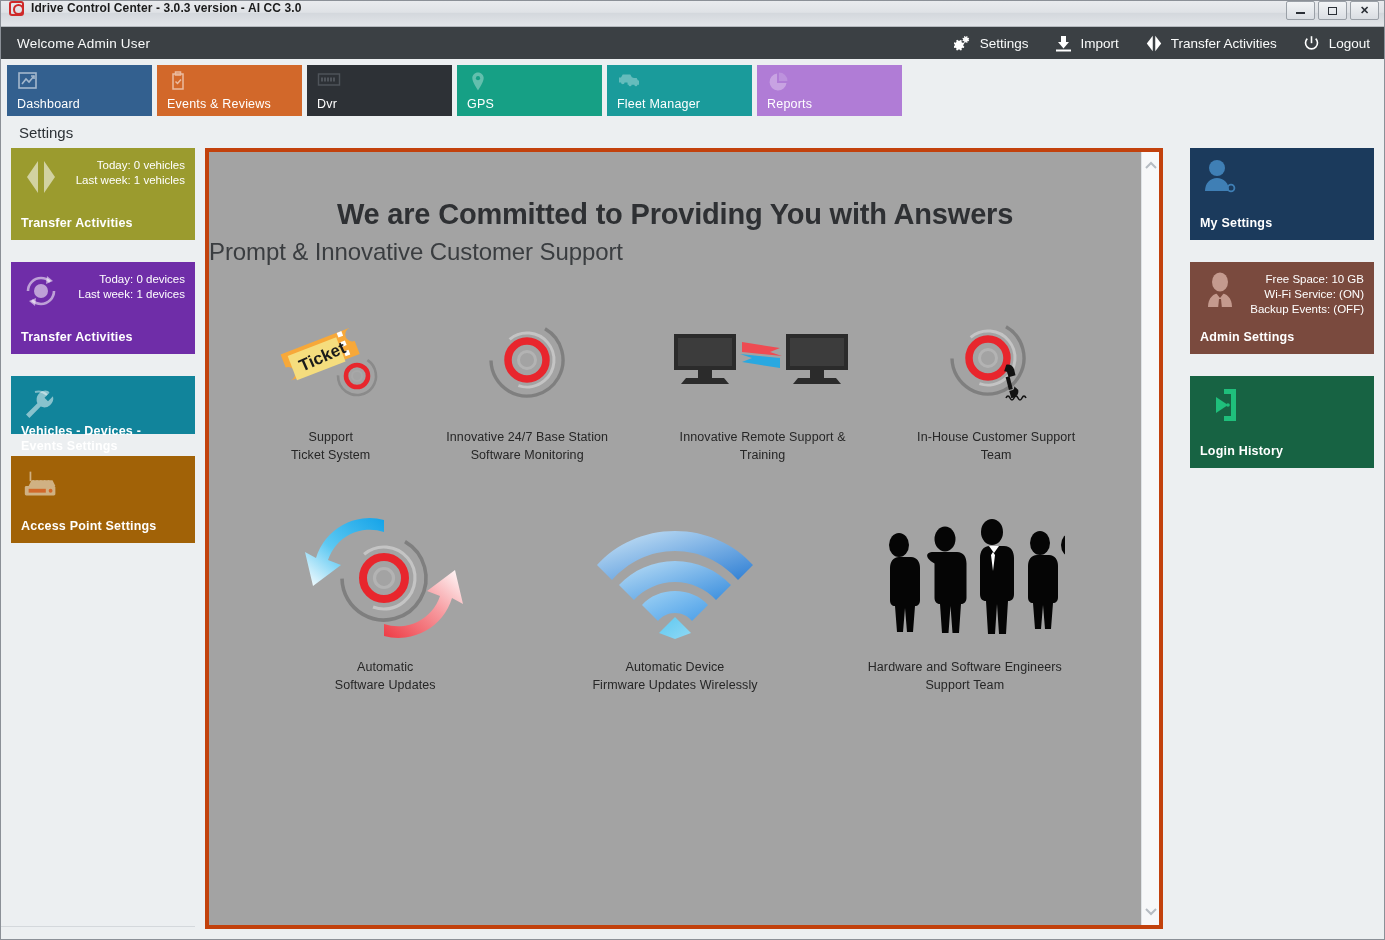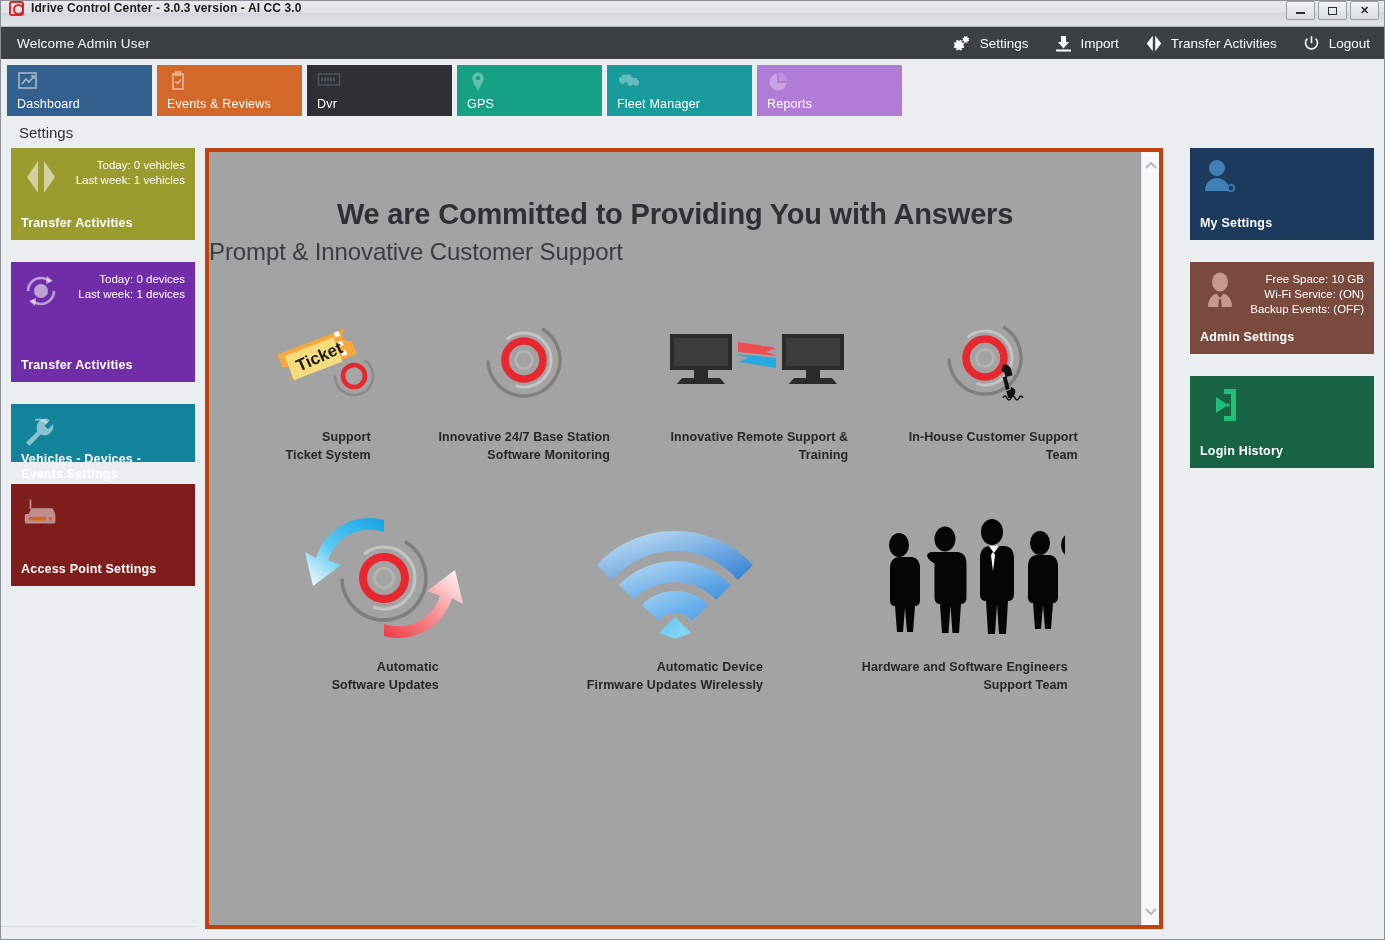--- a/index.html
+++ b/index.html
@@ -123,22 +123,22 @@
     display: flex; align-items: flex-end;
     margin-top: 50px; padding: 0 36px;
   }
   .feature {
     display: flex; flex-direction: column; align-items: center;
     text-align: center;
   }
   .f-art { height: 104px; display: flex; align-items: center; justify-content: center; }
   .f-art.tall { height: 128px; }
   .f-cap {
-    margin-top: 16px; font-size: 12.5px; font-weight: 700; color: #262626;
-    line-height: 18px; letter-spacing: .1px; text-align: right;
+    margin-top: 16px; font-size: 12.5px; font-weight: 400; color: #262626;
+    line-height: 18px; letter-spacing: .1px;
   }
 
   
   .vscroll {
     flex: 0 0 18px; width: 18px; background: #f7f8f9;
     border-left: 1px solid #dfe3e6;
     display: flex; flex-direction: column; justify-content: space-between;
     align-items: center; padding: 6px 0;
   }
   .vs-arrow { width: 14px; height: 14px; display:flex; align-items:center; justify-content:center; cursor: pointer; }
@@ -327,21 +327,21 @@
               </svg>
           </span>
           <div class="tile-stats">
             <div>Today: 0 vehicles</div>
             <div>Last week: 1 vehicles</div>
           </div>
         </div>
         <div class="tile-label">Transfer Activities</div>
       </div>
 
-      <div class="tile" style="background:#6f2da8;height:120px">
+      <div class="tile" style="background:#6f2da8;height:92px">
         <div class="tile-top">
           <span class="tile-ico">
             <svg width="40" height="38" viewBox="0 0 40 38">
                 <g fill="none" stroke="#ffffff" stroke-width="2.6" opacity=".55">
                   <path d="M7 19a13 13 0 0 1 13-13 13 13 0 0 1 9 3.7"></path>
                   <path d="M33 19a13 13 0 0 1-13 13A13 13 0 0 1 11 28.3"></path>
                 </g>
                 <g fill="#ffffff" opacity=".55">
                   <path d="M26 4l6 5-7 3z"></path>
                   <path d="M14 34l-6-5 7-3z"></path>
@@ -366,21 +366,21 @@
                 </g>
                 <g fill="none" stroke="#ffffff" stroke-width="2" opacity=".45">
                   <path d="M14 4a13 13 0 0 1 12 3"></path>
                 </g>
               </svg>
           </span>
         </div>
         <div class="tile-label">Vehicles - Devices - Events Settings</div>
       </div>
 
-      <div class="tile" style="background:#7f1d1d;height:102px">
+      <div class="tile" style="background:#a16207;height:87px">
         <div class="tile-top" style="min-height:34px">
           <span class="tile-ico">
             <svg width="44" height="34" viewBox="0 0 44 34">
                 <g fill="#ffffff" opacity=".5">
                   <rect x="4" y="18" width="32" height="10" rx="1.5"></rect>
                   <path d="M8 18l3-6h22l3 6z"></path>
                   <rect x="12" y="12" width="1.6" height="5"></rect>
                   <rect x="16" y="12" width="1.6" height="5"></rect>
                   <rect x="20" y="12" width="1.6" height="5"></rect>
                   <rect x="24" y="12" width="1.6" height="5"></rect>

